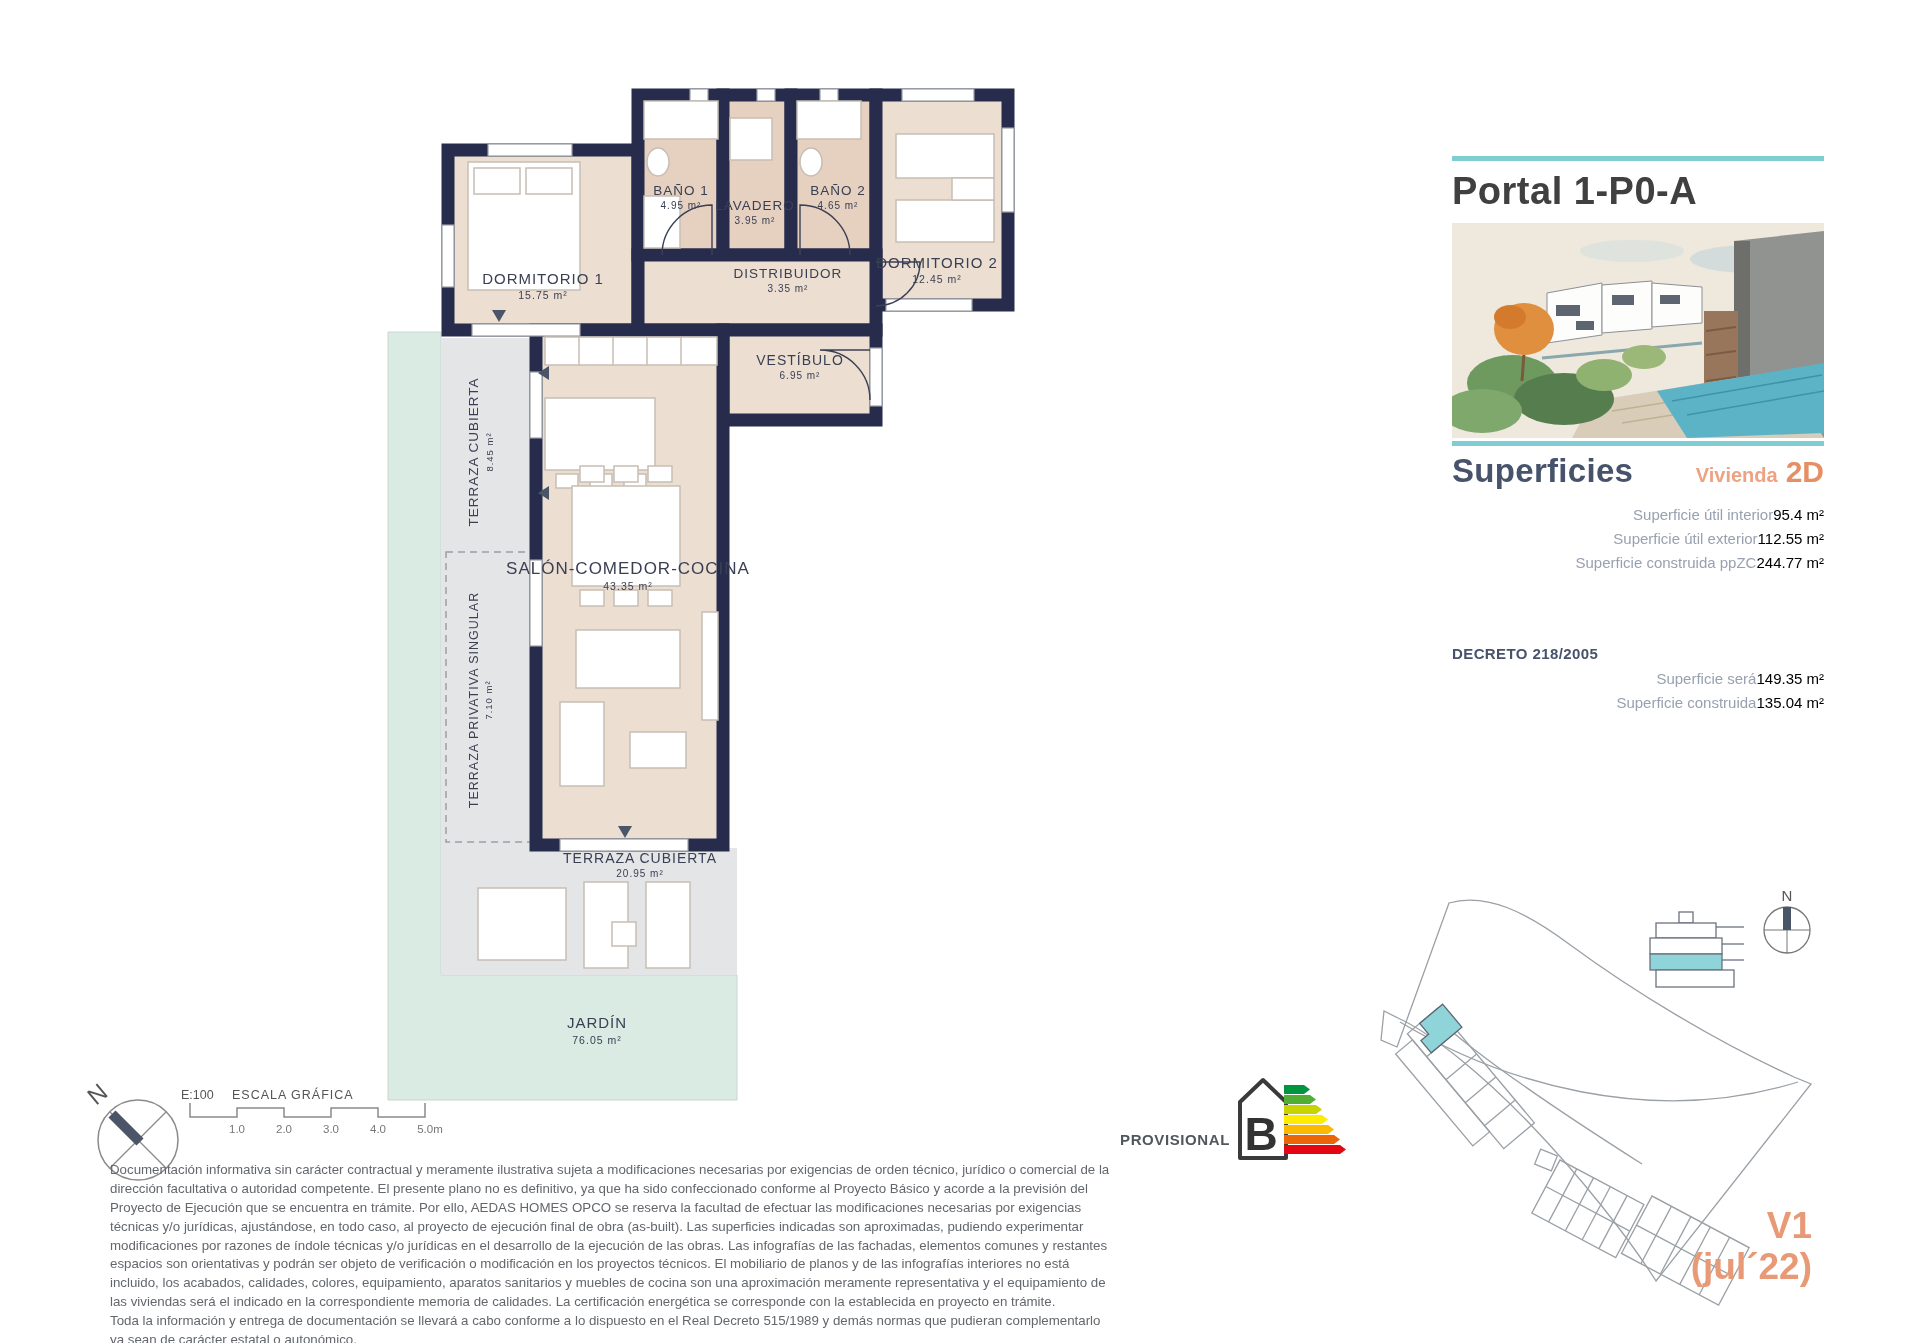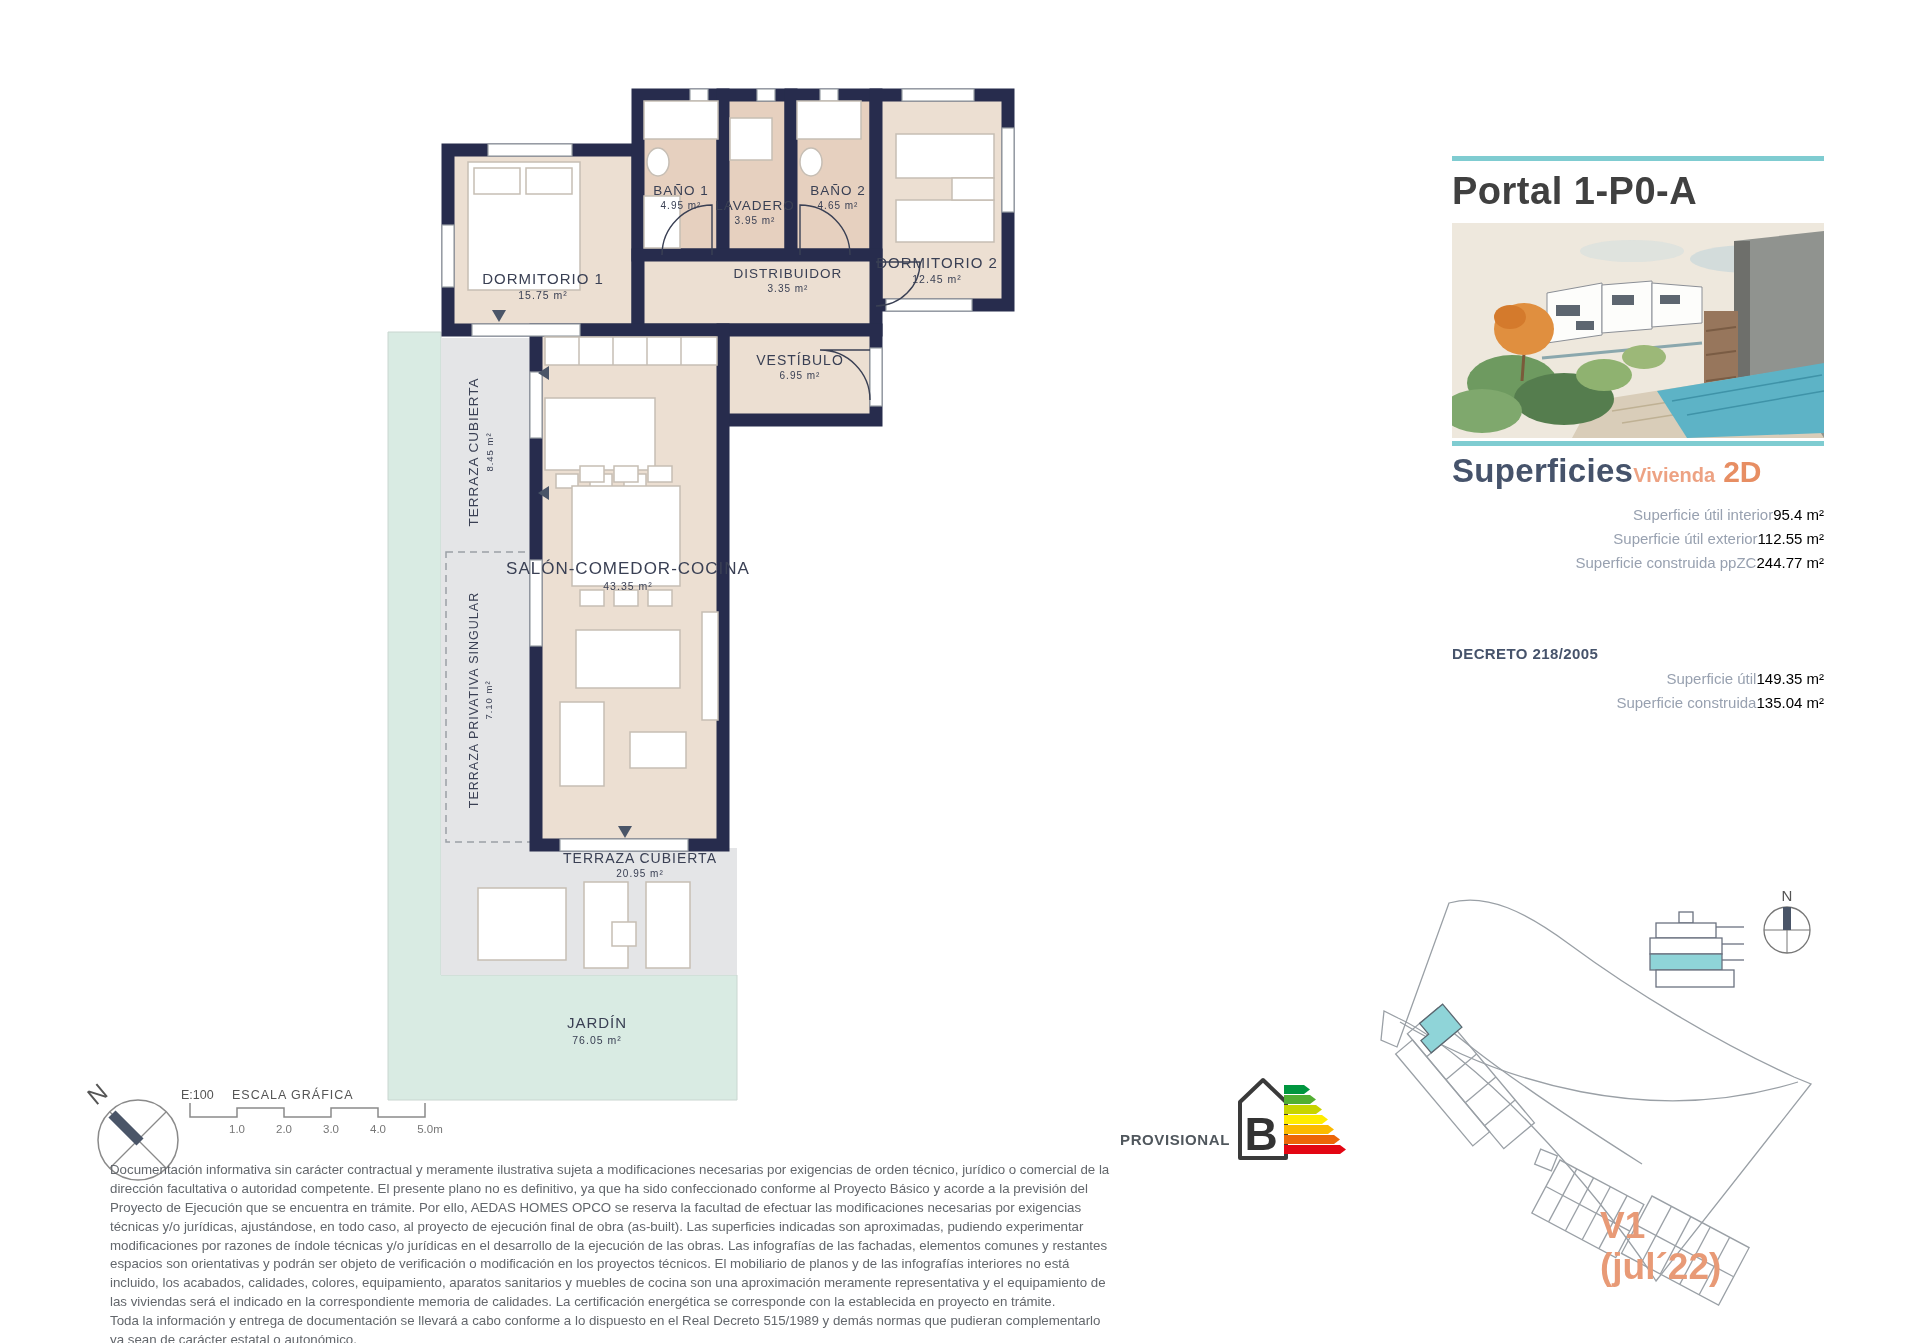--- a/index.html
+++ b/index.html
@@ -4,37 +4,37 @@
 <style>
   html,body{margin:0;padding:0;background:#fff;}
   .page{position:relative;width:1920px;height:1343px;background:#ffffff;outline:1px solid #d9d9d9;
         font-family:"Liberation Sans", sans-serif;overflow:hidden;}
   svg{display:block;}
   .abs{position:absolute;}
   
   .rp-line{position:absolute;left:1452px;width:372px;height:5px;background:#7fccd1;}
   .rp-title{position:absolute;left:1452px;top:170px;font-size:38px;font-weight:700;color:#404040;letter-spacing:.5px;}
   .hero{position:absolute;left:1452px;top:223px;width:372px;height:215px;}
-  .sup-head{position:absolute;left:1452px;top:452px;width:372px;display:flex;align-items:baseline;}
+  .sup-head{position:absolute;left:1452px;top:452px;width:372px;display:flex;justify-content:space-between;align-items:baseline;gap:12px;}
   .sup-title{font-size:33px;font-weight:700;color:#46536b;letter-spacing:.3px;}
   .viv{display:flex;align-items:baseline;gap:8px;}
   .viv-label{font-size:20px;color:#eda283;font-weight:700;}
   .viv-value{font-size:30px;color:#e78e63;font-weight:700;}
   .sup-rows{position:absolute;left:1452px;top:506px;width:372px;}
   .srow{display:flex;justify-content:flex-end;font-size:15px;margin-bottom:7px;}
   .srow .lab{color:#98a1b0;}
   .srow .val{color:#000000;}
   .dec-title{position:absolute;left:1452px;top:645px;font-size:15px;font-weight:700;color:#46536b;letter-spacing:.4px;}
   .dec-rows{position:absolute;left:1452px;top:670px;width:372px;}
   
   .disclaimer{position:absolute;left:110px;top:1161px;width:1005px;font-size:13.3px;line-height:1.42;color:#63676c;}
   .disclaimer p{margin:0;}
   .provisional{position:absolute;left:1098px;top:1131px;width:132px;text-align:right;
                font-size:15px;font-weight:700;color:#50575d;letter-spacing:.6px;}
-  .version{position:absolute;left:1600px;top:1205px;width:212px;color:#e89a76;
+  .version{position:absolute;left:1600px;top:1205px;width:212px;text-align:right;color:#e89a76;
            font-weight:700;font-size:37px;line-height:1.12;}
 </style>
 </head>
 <body>
 
 <div class="page">
 
   <svg class="abs" style="left:0;top:0" width="1920" height="1343" viewBox="0 0 1920 1343">
 
     <g>
@@ -316,21 +316,21 @@
     </div>
     <div class="srow">
       <span class="lab">Superficie construida ppZC</span>
       <span class="val">244.77 m²</span>
     </div>
   </div>
 
   <div class="dec-title">DECRETO 218/2005</div>
   <div class="dec-rows">
     <div class="srow">
-      <span class="lab">Superficie útil</span>
+      <span class="lab">Superficie será</span>
       <span class="val">149.35 m²</span>
     </div>
     <div class="srow">
       <span class="lab">Superficie construida</span>
       <span class="val">135.04 m²</span>
     </div>
   </div>
 
   <div class="provisional">PROVISIONAL</div>
 

